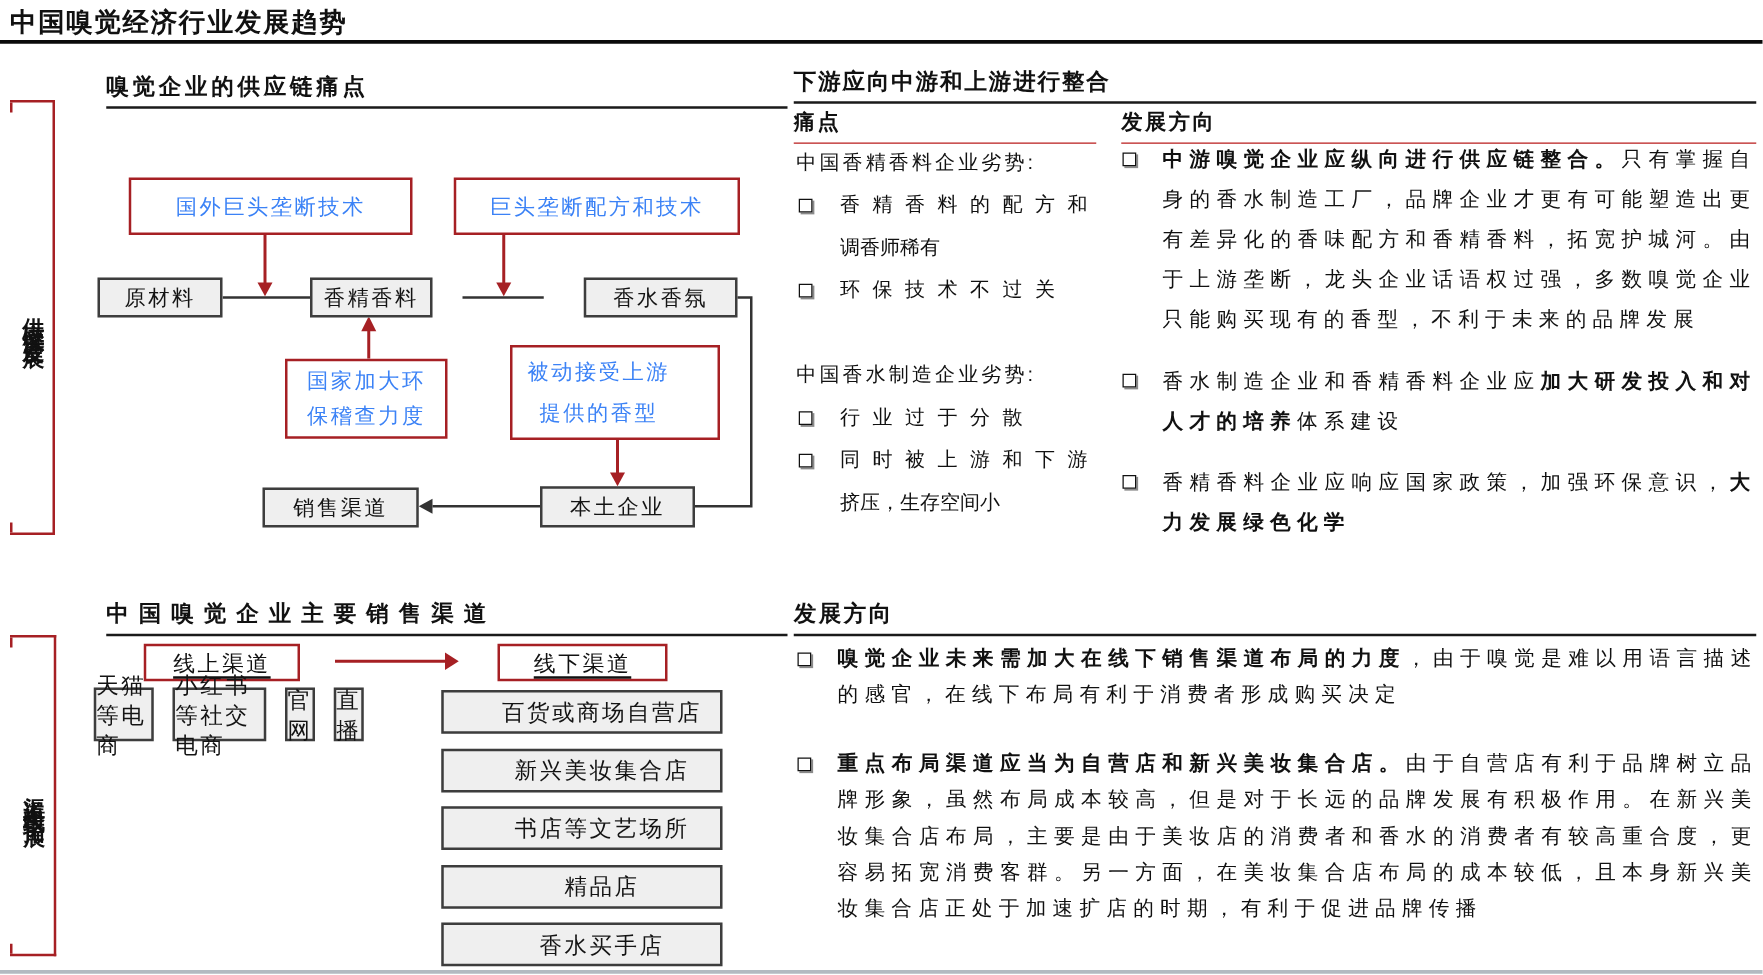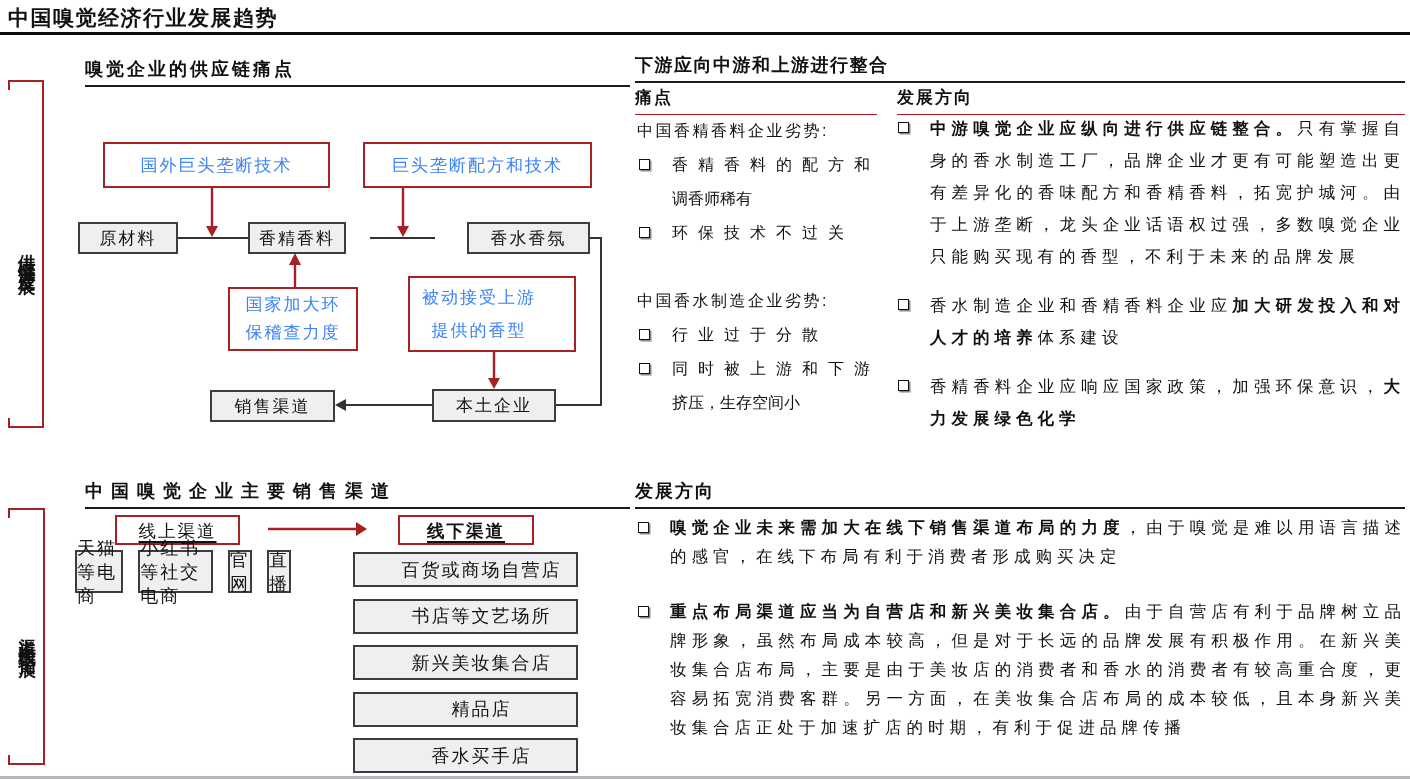--- a/index.html
+++ b/index.html
@@ -58,21 +58,21 @@
   #rb-formula{left:363px;top:142px;width:229px;height:46px;}
   #rb-env{left:228px;top:287px;width:130px;height:64px;line-height:28px;}
   #rb-passive{left:408px;top:276px;width:168px;height:76px;line-height:33px;justify-content:flex-start;padding-left:12px;text-align:center;}
 
   .red-label-box{
     position:absolute;background:#fff;border:2px solid #A62024;box-sizing:border-box;
     display:flex;align-items:flex-end;justify-content:center;font-size:17.5px;letter-spacing:2px;
   }
   .red-label-box span{text-decoration:underline;text-underline-offset:4px;text-decoration-thickness:1.5px;}
   #lb-online{left:115px;top:515px;width:125px;height:30px;}
-  #lb-offline{left:398px;top:515px;width:136px;height:30px;font-weight:bold;}
+  #lb-offline{left:398px;top:515px;width:136px;height:30px;}
 
   
   #online-col{left:75px;top:550px;width:216px;display:flex;gap:15px;}
   #online-col .channel-box{height:43px;}
   #offline-col{left:353px;top:552px;width:225px;display:flex;flex-direction:column;gap:11.5px;}
   #offline-col .channel-box{height:35px;padding-left:32px;}
   .channel-box{
     background:#efefef;border:2px solid #3d3d3d;box-sizing:border-box;
     display:flex;align-items:center;justify-content:center;
     font-size:18px;letter-spacing:2px;color:#141414;
@@ -162,22 +162,22 @@
   <span>线下渠道</span>
 </div>
 <div class="abs" id="online-col">
     <div class="channel-box">天猫等电商</div>
     <div class="channel-box">小红书等社交电商</div>
     <div class="channel-box">官网</div>
     <div class="channel-box">直播</div>
   </div>
 <div class="abs" id="offline-col">
     <div class="channel-box">百货或商场自营店</div>
+    <div class="channel-box">新兴美妆集合店</div>
     <div class="channel-box">书店等文艺场所</div>
-    <div class="channel-box">新兴美妆集合店</div>
     <div class="channel-box">精品店</div>
     <div class="channel-box">香水买手店</div>
   </div>
 
 <div class="abs section-h" id="sh-integration">下游应向中游和上游进行整合</div>
 <div class="abs sub-h" id="ph-pain">痛点</div>
 <div class="abs sub-h" id="ph-direction">发展方向</div>
 <div class="abs" id="pain-list">
     <div class="pain-label">中国香精香料企业劣势:</div>
     <div class="bullet-row">

